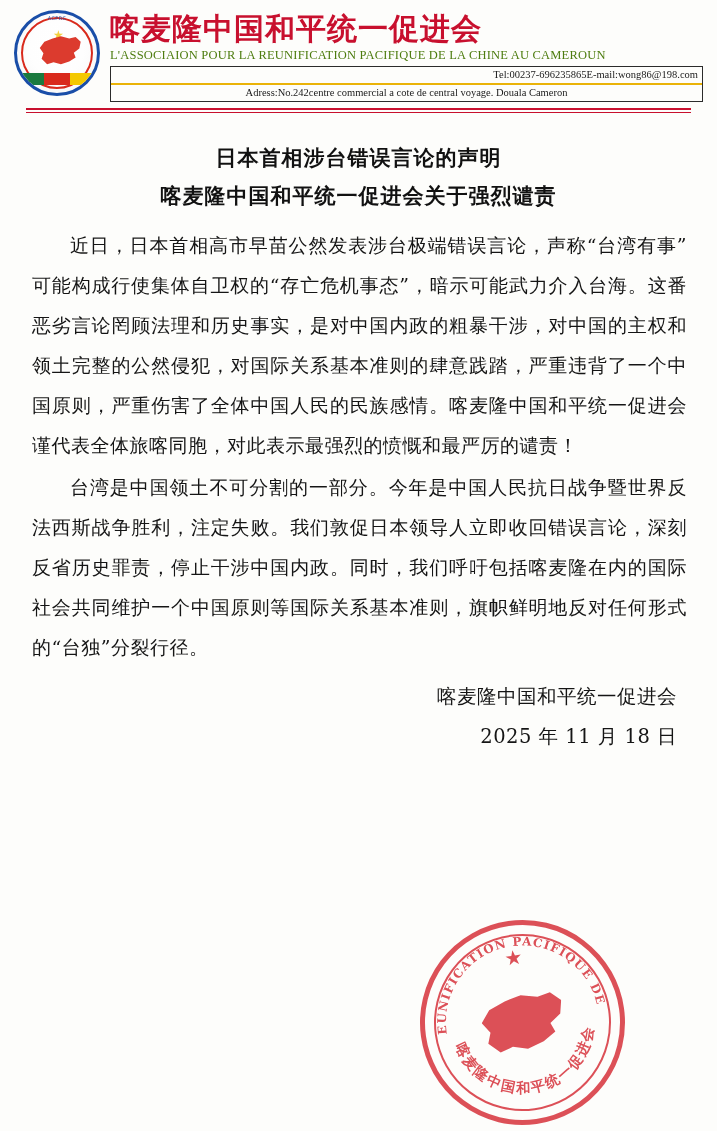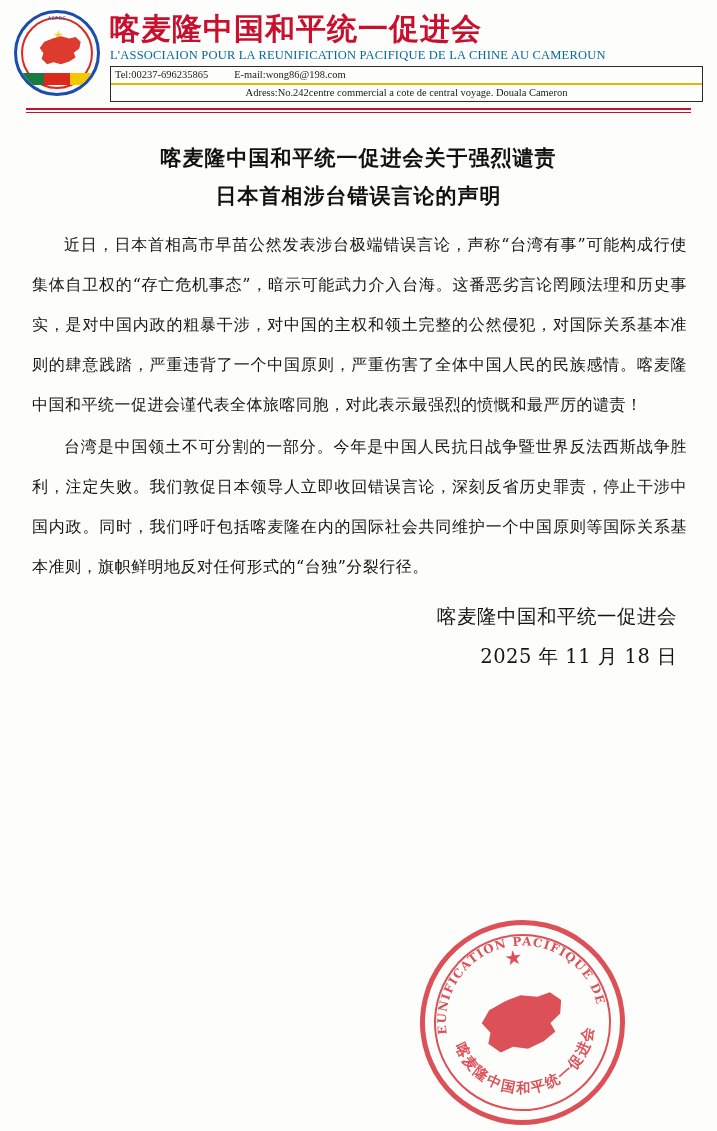--- a/index.html
+++ b/index.html
@@ -101,37 +101,36 @@
     font-size: 30px;
     line-height: 34px;
     color: #c8102e;
     letter-spacing: 1px;
     white-space: nowrap;
   }
   .org-fr {
     font-family: "Liberation Serif", "DejaVu Serif", serif;
     font-size: 12.5px;
     line-height: 16px;
-    color: #0369a1;
+    color: #4d7c0f;
     letter-spacing: .2px;
     margin-top: 1px;
     white-space: nowrap;
   }
   .contact-box {
     margin-top: 3px;
     border: 1px solid #2b2b2b;
     font-family: "Liberation Serif", "DejaVu Serif", serif;
     font-size: 10.5px;
     line-height: 14px;
     color: #1a1a1a;
   }
   .contact-row {
     display: flex;
-    justify-content: flex-start;
-    gap: 26px;
+    justify-content: flex-end;
     padding: 1px 4px;
   }
   .contact-row.addr {
     border-top: 2px solid #eab308;
     justify-content: center;
     gap: 0;
   }
   .rule {
     margin: 6px 12px 0 12px;
     height: 0;
@@ -154,21 +153,21 @@
   .title-line {
     font-size: 21px;
     line-height: 38px;
     letter-spacing: 1px;
   }
 
   
   .body-text {
     margin: 10px 30px 0 32px;
     font-family: "DejaVu Serif", "Liberation Serif", serif;
-    font-size: 16px;
+    font-size: 19px;
     line-height: 40px;
     color: #151515;
     text-align: justify;
     text-justify: inter-ideograph;
     letter-spacing: .5px;
   }
   .body-text p {
     margin: 0 0 2px 0;
     text-indent: 2em;
   }
@@ -264,22 +263,22 @@
           </div>
         </div>
       </div>
 
     </div>
     <div class="rule"></div>
     <div class="rule2"></div>
   </div>
 
   <div class="title-block">
+    <div class="title-line">日本首相涉台错误言论的声明</div>
     <div class="title-line">喀麦隆中国和平统一促进会关于强烈谴责</div>
-    <div class="title-line">日本首相涉台错误言论的声明</div>
   </div>
 
   <div class="body-text">
     <p>近日，日本首相高市早苗公然发表涉台极端错误言论，声称“台湾有事”可能构成行使集体自卫权的“存亡危机事态”，暗示可能武力介入台海。这番恶劣言论罔顾法理和历史事实，是对中国内政的粗暴干涉，对中国的主权和领土完整的公然侵犯，对国际关系基本准则的肆意践踏，严重违背了一个中国原则，严重伤害了全体中国人民的民族感情。喀麦隆中国和平统一促进会谨代表全体旅喀同胞，对此表示最强烈的愤慨和最严厉的谴责！</p>
     <p>台湾是中国领土不可分割的一部分。今年是中国人民抗日战争暨世界反法西斯战争胜利，注定失败。我们敦促日本领导人立即收回错误言论，深刻反省历史罪责，停止干涉中国内政。同时，我们呼吁包括喀麦隆在内的国际社会共同维护一个中国原则等国际关系基本准则，旗帜鲜明地反对任何形式的“台独”分裂行径。</p>
   </div>
 
   <div class="signature">
     <div>喀麦隆中国和平统一促进会</div>
     <div>2025 年 11 月 18 日</div>

